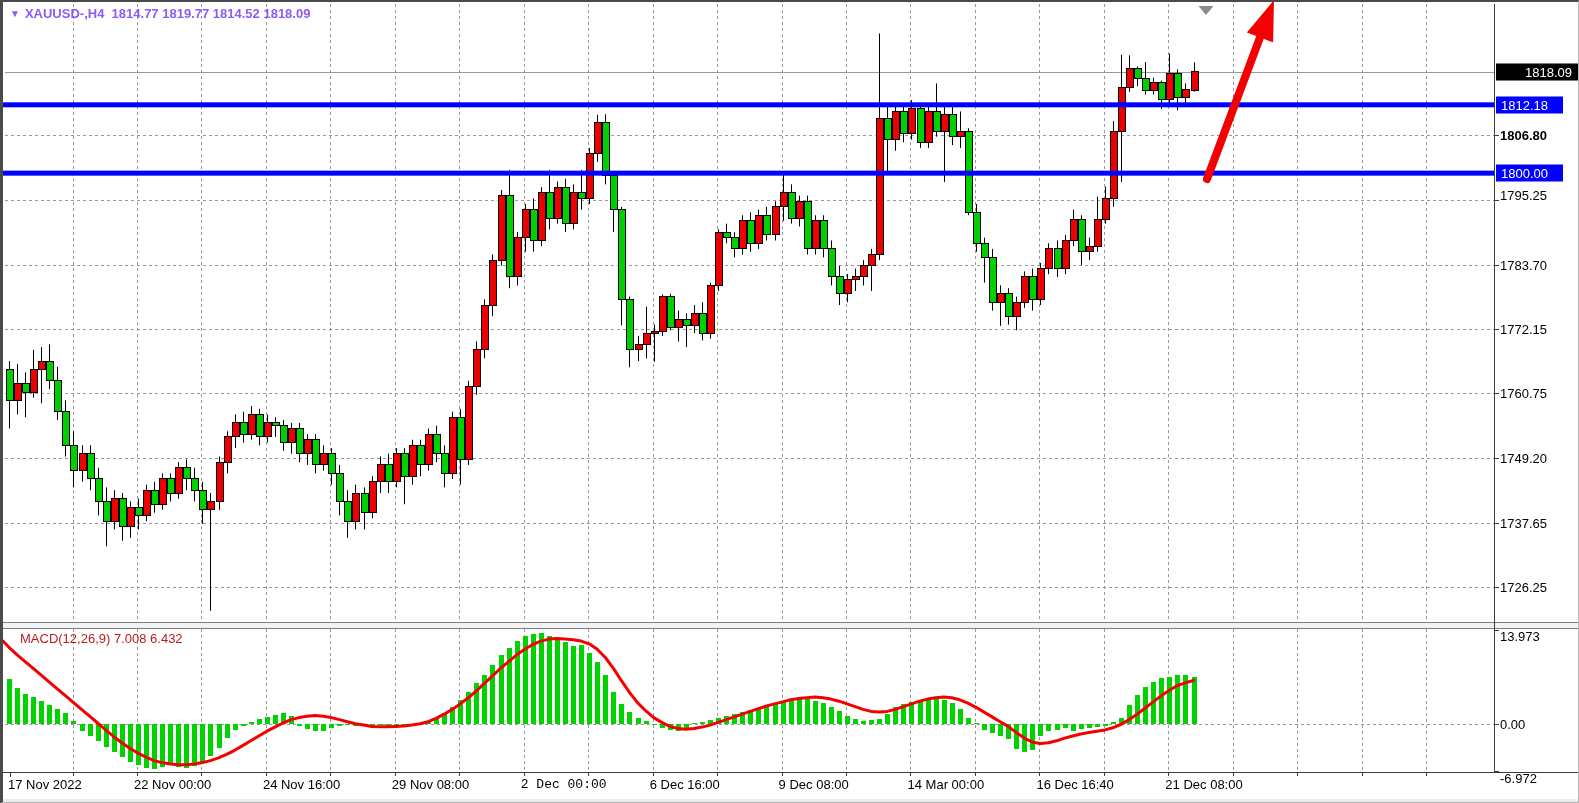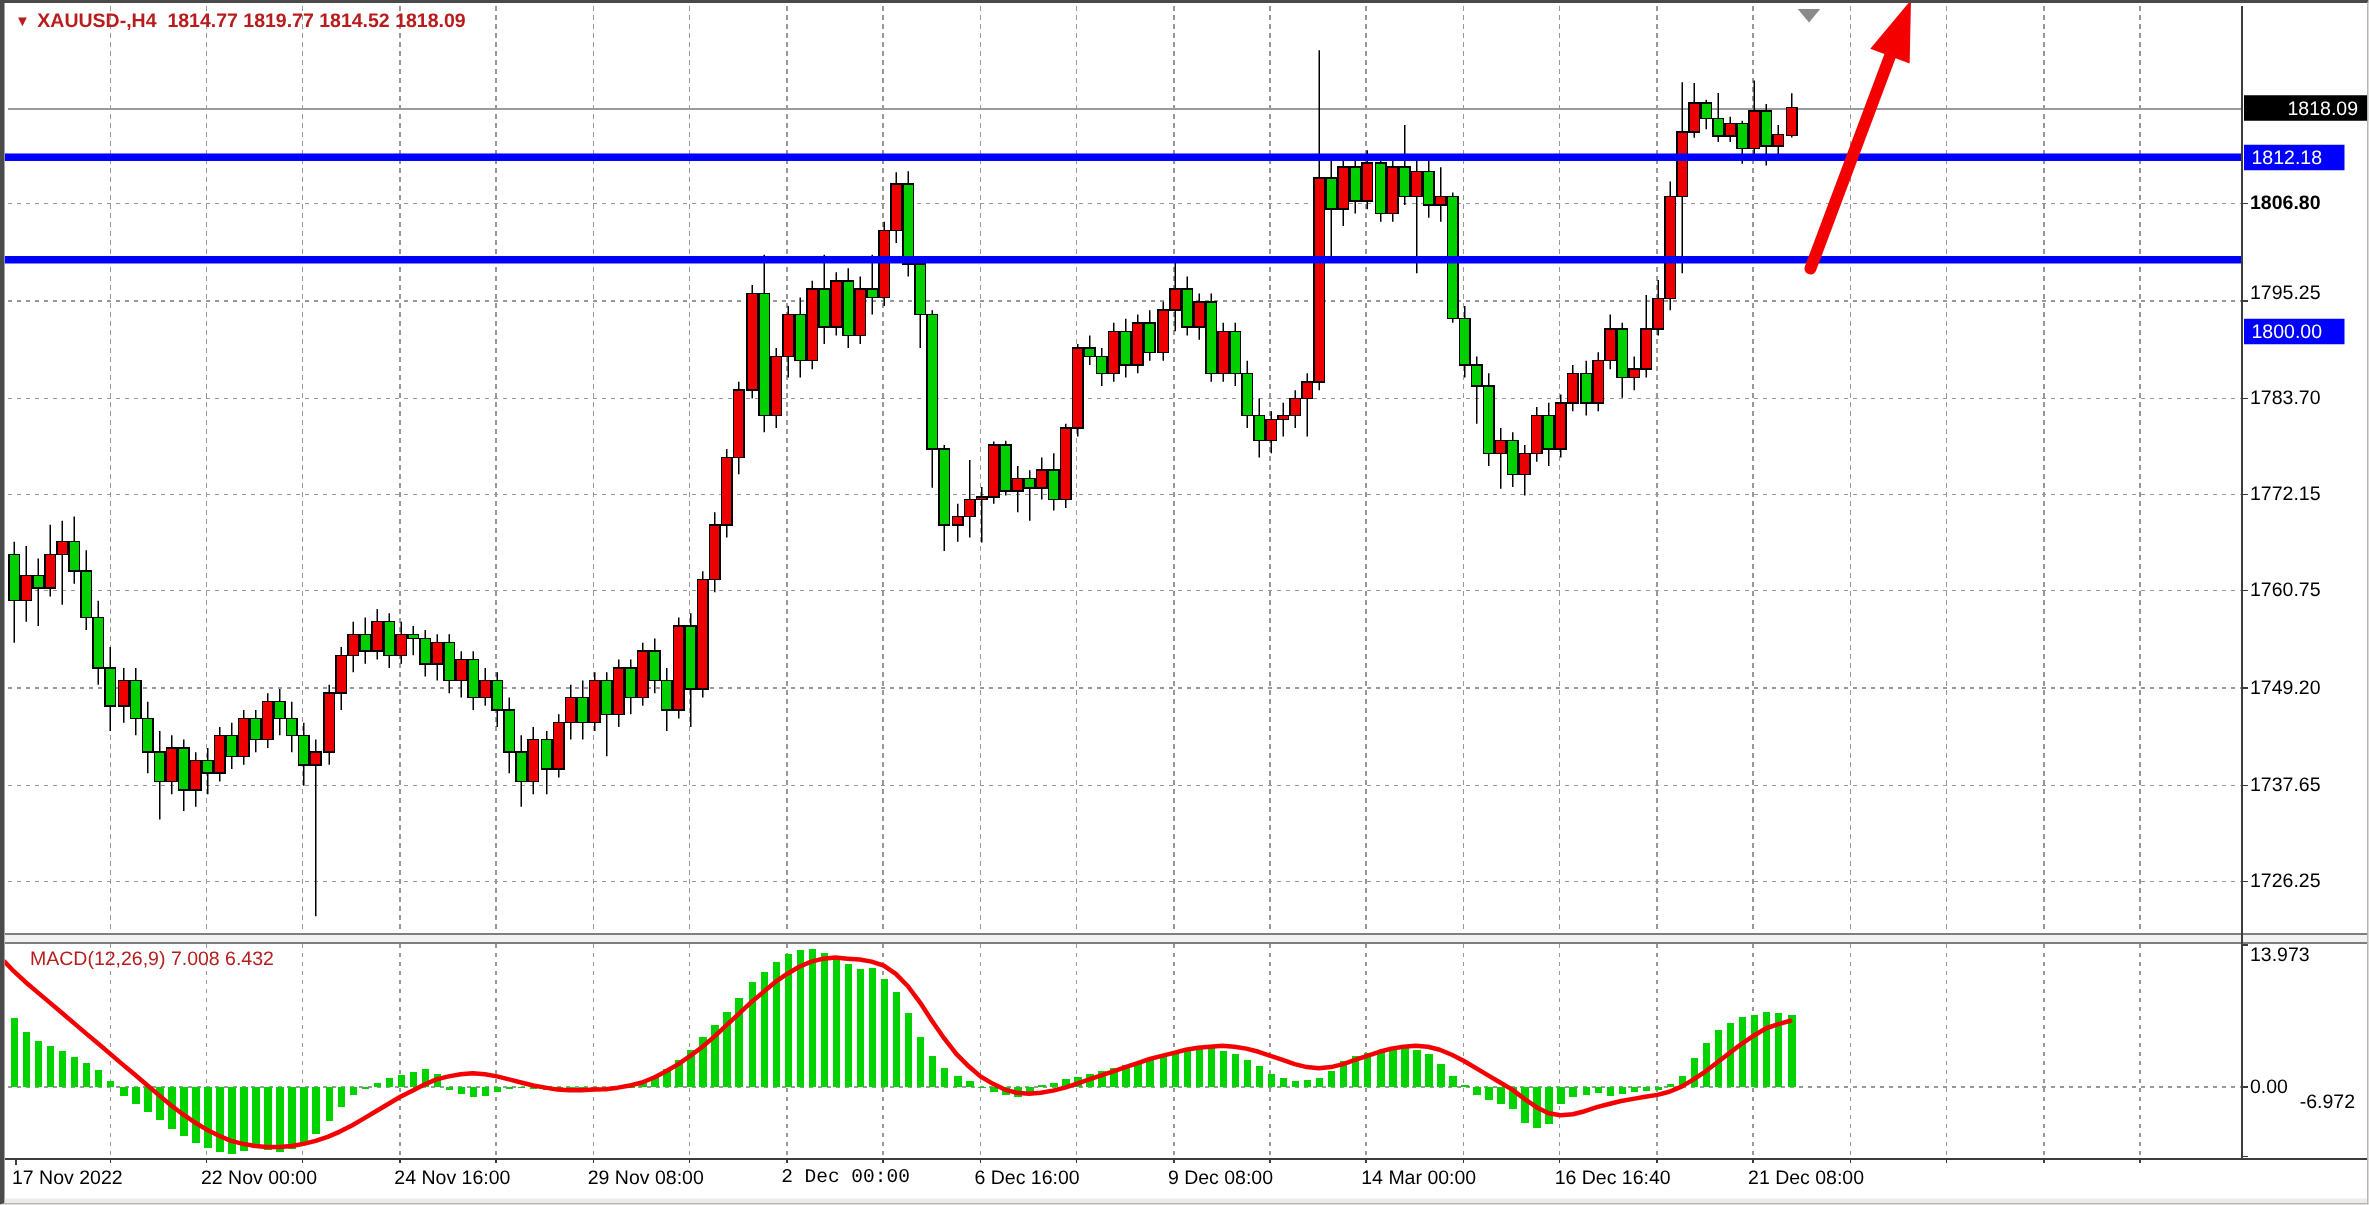--- a/index.html
+++ b/index.html
@@ -5,21 +5,21 @@
   html,body{margin:0;padding:0;background:#d4d0c8;}
   .screen{
     position:relative; width:1579px; height:803px; background:#ffffff;
     font-family:"Liberation Sans", sans-serif; overflow:hidden;
     box-sizing:border-box;
     border-top:2px solid #4a4a4a; border-left:3px solid #4a4a4a;
     border-right:1px solid #b7b7b7; border-bottom:1px solid #b7b7b7;
   }
   svg{position:absolute;left:0;top:0;}
   .chart-title{
-    position:absolute; left:7px; top:4px; font-size:13px; font-weight:bold; color:#b91c1c;
+    position:absolute; left:7px; top:4px; font-size:13px; font-weight:bold; color:#8b5cf6;
     white-space:pre; z-index:5; letter-spacing:0px;
   }
   .chart-title .caret{font-size:10px; margin-right:5px; position:relative; top:-1px;}
   .macd-title{
     position:absolute; left:17px; top:629px; font-size:13px; color:#b91c1c; z-index:5; white-space:pre;
   }
   .price-label{
     position:absolute; left:1497px; width:70px; font-size:13px; color:#000;
     transform:translateY(-50%); z-index:6; white-space:nowrap;
   }
@@ -598,21 +598,21 @@
     </svg>
 
   <div class="chart-title"><span class="caret">▼</span><span>XAUUSD-,H4</span><span>  </span><span>1814.77 1819.77 1814.52 1818.09</span></div>
 
   <div class="macd-title">MACD(12,26,9) 7.008 6.432</div>
 
   <div id="price-axis">
       <div class="price-badge" style="background: rgb(0, 0, 0); top: 69.6px; padding-left: 29px;">1818.09</div>
       <div class="price-badge" style="background: rgb(0, 0, 255); top: 102.8px;">1812.18</div>
       <div class="price-label" style="top: 133px; font-weight: bold;">1806.80</div>
-      <div class="price-badge" style="background: rgb(0, 0, 255); top: 171.2px; margin-top: 48px;">1800.00</div>
+      <div class="price-badge" style="background: rgb(0, 0, 255); top: 171.2px;">1800.00</div>
       <div class="price-label" style="top: 193px;">1795.25</div>
       <div class="price-label" style="top: 262.6px;">1783.70</div>
       <div class="price-label" style="top: 327.4px;">1772.15</div>
       <div class="price-label" style="top: 391.4px;">1760.75</div>
       <div class="price-label" style="top: 456.2px;">1749.20</div>
       <div class="price-label" style="top: 521px;">1737.65</div>
       <div class="price-label" style="top: 585px;">1726.25</div>
     </div>
   <div id="time-axis">
       <div class="time-label" style="left: 5px;">17 Nov 2022</div>
@@ -622,17 +622,17 @@
       <div class="time-label" style="left: 517.76px; font-family: Liberation Mono, monospace;">2 Dec 00:00</div>
       <div class="time-label" style="left: 646.68px;">6 Dec 16:00</div>
       <div class="time-label" style="left: 775.6px;">9 Dec 08:00</div>
       <div class="time-label" style="left: 904.52px;">14 Mar 00:00</div>
       <div class="time-label" style="left: 1033.44px;">16 Dec 16:40</div>
       <div class="time-label" style="left: 1162.36px;">21 Dec 08:00</div>
     </div>
   <div id="macd-axis">
       <div class="price-label" style="top: 634px;">13.973</div>
       <div class="price-label" style="top: 722.4px;">0.00</div>
-      <div class="price-label" style="top: 732px; text-align: right;">-6.972</div>
+      <div class="price-label" style="top: 776px;">-6.972</div>
     </div>
 
   <div class="bottom-strip"></div>
 </div>
 
 </body></html>

